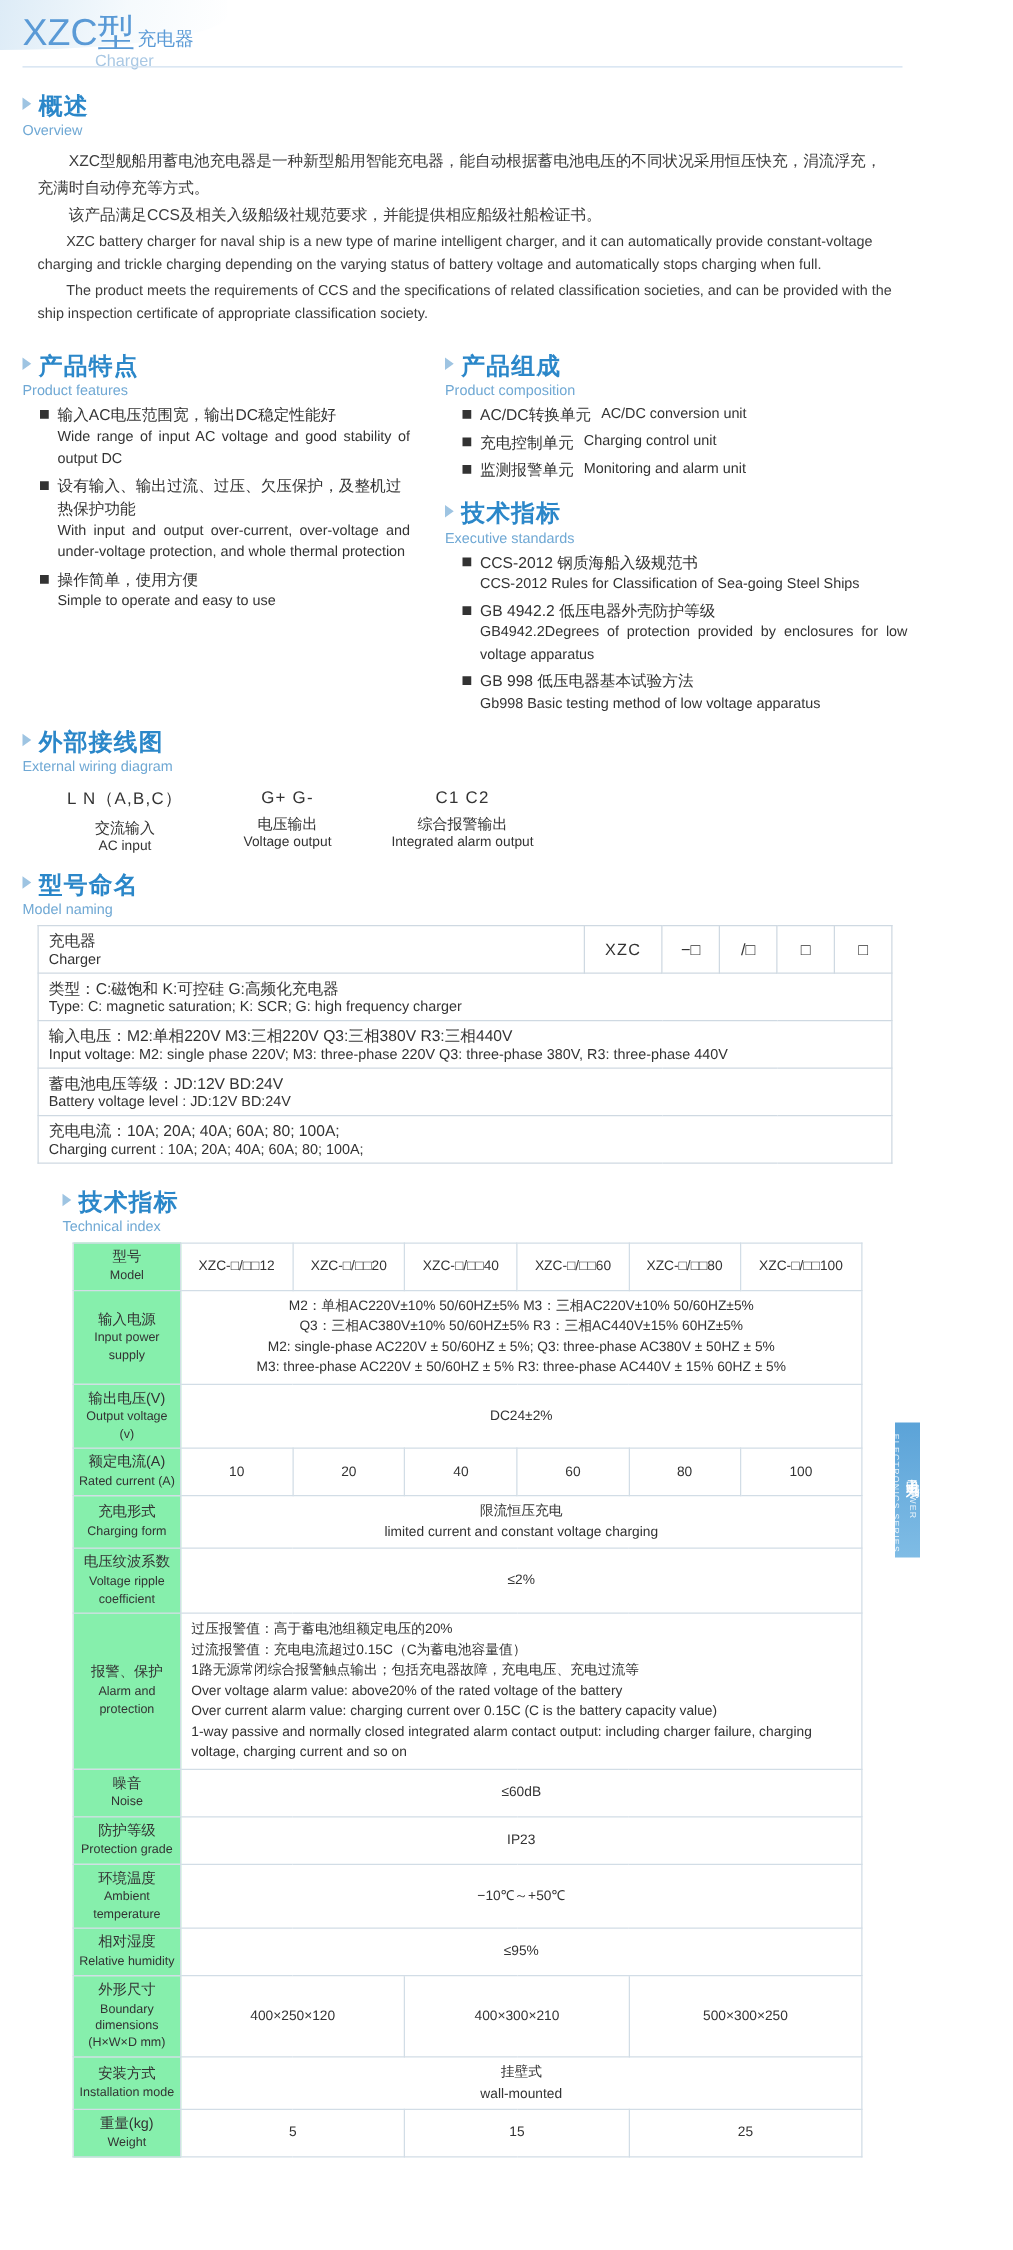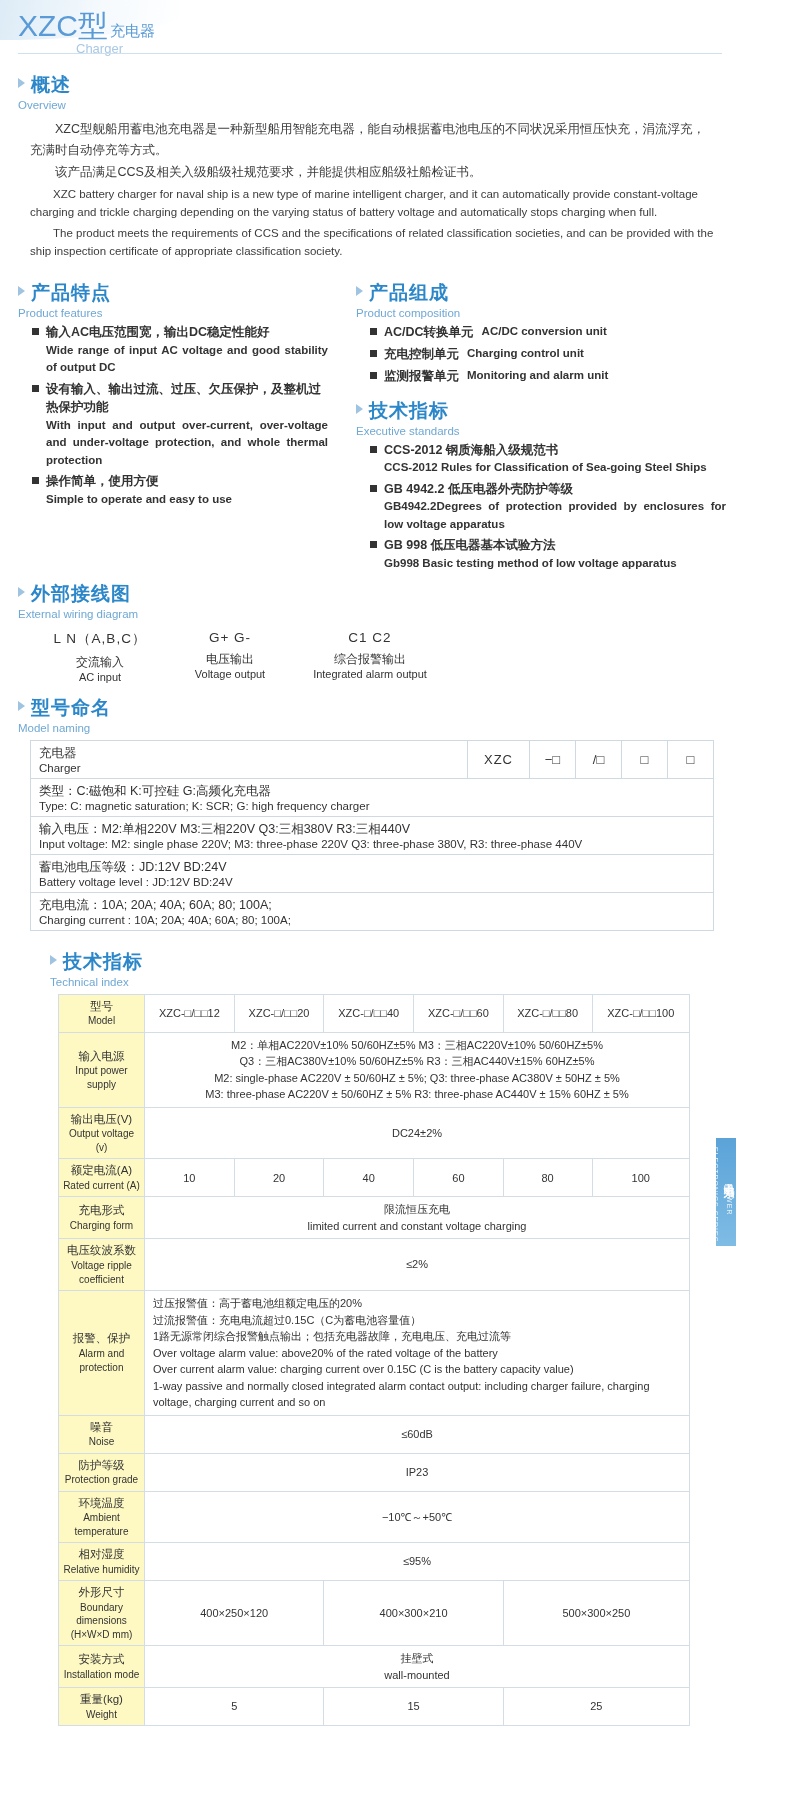--- a/index.html
+++ b/index.html
@@ -44,21 +44,21 @@
   .overview p { margin: 0 0 2px 0; font-size: 12.5px; line-height: 1.65; color:#3c3c3c; }
   .overview p.en { font-size: 11.5px; color:#3c3c3c; line-height:1.6; }
   .indent { text-indent: 2em; }
 
   
   .two-col { display:flex; margin-top: 6px; }
   .col-left { width: 372px; }
   .col-right { width: 438px; }
 
   ul.bullets { list-style: none; margin: 4px 0 0 0; padding: 0 10px 0 32px; }
-  ul.bullets li { margin-bottom: 3px; font-weight: bold; }
+  ul.bullets li { margin-bottom: 3px; }
   .b-cn { font-size: 12.5px; color:#333; position:relative; padding-left: 14px; line-height:1.5; }
   .b-cn::before {
     content:""; position:absolute; left:0; top:5px; width:7px; height:7px; background:#333;
   }
   .b-en { font-size: 11.5px; color:#333; line-height:1.5; padding-left:14px; text-align: justify; }
   .inline-row { display:flex; align-items:flex-start; padding-left:0; }
   .inline-row .b-cn { padding-left:14px; white-space:nowrap; }
   .inline-row .b-en { padding-left:8px; }
 
   
@@ -80,21 +80,21 @@
   .mrow-cn { font-size: 12.5px; color:#333; }
   .mrow-en { font-size: 11.5px; color:#333; }
   .xzc-cell { text-align:center; font-size: 13px; letter-spacing:1px; width: 62px; }
   .box-cell { text-align:center; width: 46px; font-size: 13px; }
 
   
   .tech-head { padding-left: 50px; margin-top: 18px; }
   .tech-wrap { padding: 6px 46px 0 58px; }
   table.tech { width: 100%; border-collapse: collapse; }
   table.tech td { border: 1px solid #d2dde6; padding: 4px 4px; text-align:center; vertical-align: middle; }
-  table.tech td.rowhdr { background:#fef9c3; width: 86px; font-size: 11px; line-height:1.35; color:#333; }
+  table.tech td.rowhdr { background:#86efac; width: 86px; font-size: 11px; line-height:1.35; color:#333; }
   table.tech td.data { font-size: 11px; color:#333; line-height:1.5; }
   table.tech td.data.left { text-align:left; padding-left:8px; }
   .cn11 { font-size: 11.5px; }
   .en10 { font-size: 10px; }
 
   
   .side-tab {
     position: absolute; right: 0; top: 1138px; width: 20px; height: 108px;
     background: linear-gradient(180deg,#5ba3d8,#7fbce5);
     color:#fff; font-size: 11px; writing-mode: vertical-rl; text-align:center;

